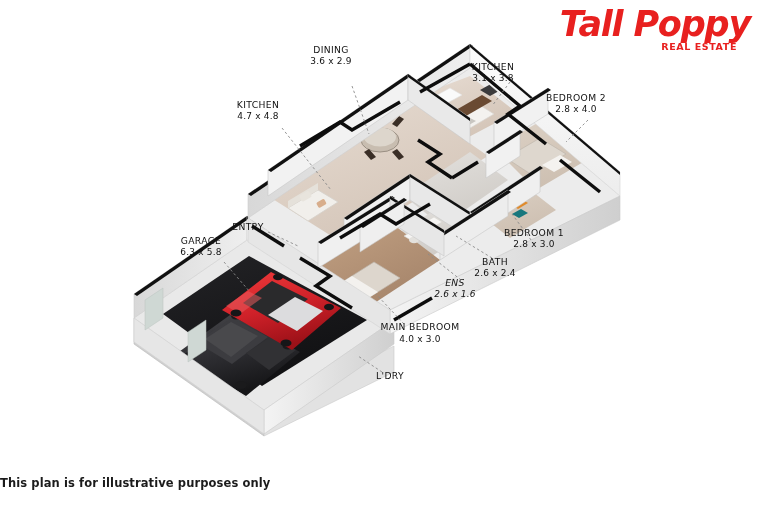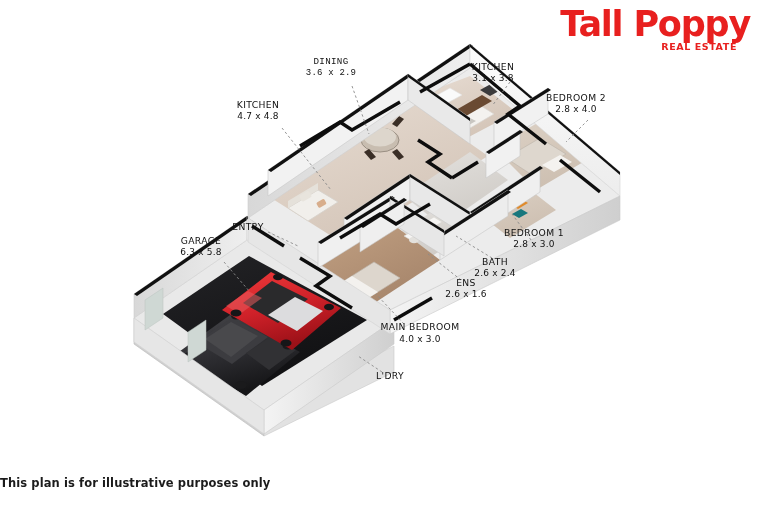--- a/index.html
+++ b/index.html
@@ -20,20 +20,21 @@
   .logo {
     position: absolute;
     right: 18px; top: 8px;
     text-align: right;
     line-height: 1;
     user-select: none;
   }
   .logo-main {
     font-family: "DejaVu Sans", sans-serif;
     font-weight: bold;
+    font-style: italic;
     font-size: 35px;
     letter-spacing: -1.2px;
     color: #E8201F;
     display: block;
     line-height: 0.95;
     white-space: nowrap;
     text-align: right;
   }
   .logo-sub {
     font-family: "DejaVu Sans", sans-serif;
@@ -326,21 +327,21 @@
       <path d="M461,280 L428,254"></path>
       <path d="M404,324 L376,294"></path>
       <path d="M382,372 L358,356"></path>
       <path d="M268,232 L298,246"></path>
       <path d="M224,262 L250,292"></path>
     </g>
   </svg>
 
   <div>
 
-    <div class="rlabel" style="left:283px; top:57px; width:96px;font-family:Liberation Mono, monospace;">
+    <div class="rlabel" style="left:283px; top:45px; width:96px;">
       <span class="nm">DINING</span>
       <span class="dm">3.6 x 2.9</span>
     </div>
 
     <div class="rlabel" style="left:445px; top:38px; width:96px;margin-top:24px;">
       <span class="nm">KITCHEN</span>
       <span class="dm">3.1 x 3.8</span>
     </div>
 
     <div class="rlabel" style="left:210px; top:100px; width:96px;">
@@ -356,21 +357,21 @@
     <div class="rlabel" style="left:483px; top:228px; width:102px;">
       <span class="nm">BEDROOM 1</span>
       <span class="dm">2.8 x 3.0</span>
     </div>
 
     <div class="rlabel" style="left:450px; top:257px; width:90px;">
       <span class="nm">BATH</span>
       <span class="dm">2.6 x 2.4</span>
     </div>
 
-    <div class="rlabel" style="left:422px; top:278px; width:88px;">
+    <div class="rlabel" style="left:411px; top:278px; width:88px;font-style:italic;">
       <span class="nm">ENS</span>
       <span class="dm">2.6 x 1.6</span>
     </div>
 
     <div class="rlabel" style="left:380px; top:322px; width:80px; line-height:1.15;">
       <span class="nm" style="white-space:normal;">MAIN BEDROOM</span>
       <span class="dm">4.0 x 3.0</span>
     </div>
 
     <div class="rlabel" style="left:356px; top:371px; width:68px;">

